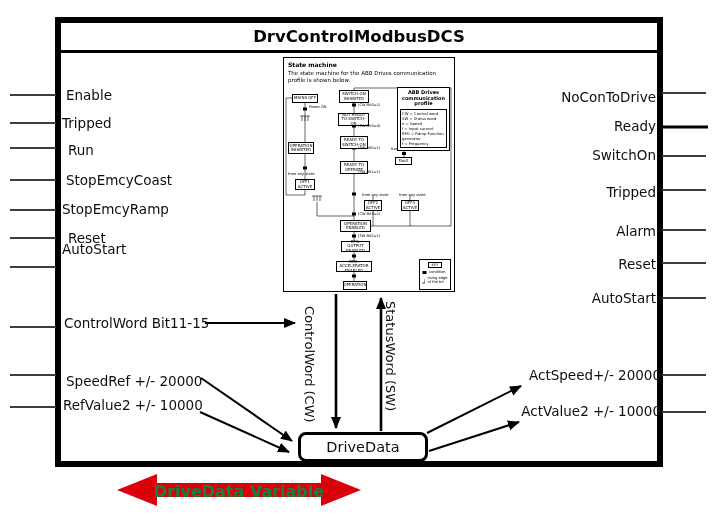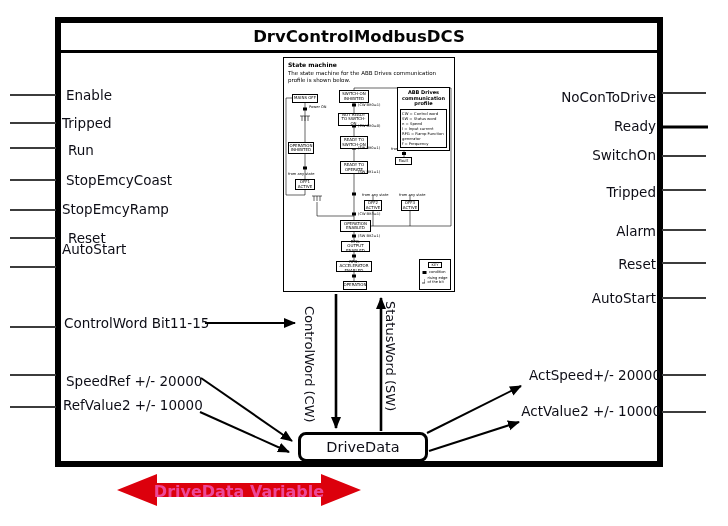--- a/index.html
+++ b/index.html
@@ -20,21 +20,21 @@
   .vtext{position:absolute;writing-mode:vertical-rl;text-orientation:mixed;
          font-size:13px;white-space:nowrap;z-index:3;color:#0d0d16;}
 
   .drivedata{position:absolute;left:298px;top:432px;width:130px;height:30px;
          border:3.5px solid #000;border-radius:8px;background:#fff;box-sizing:border-box;
          display:flex;align-items:center;justify-content:center;font-size:14.5px;z-index:6;}
 
   .banner{position:absolute;left:117px;top:472px;width:244px;height:36px;z-index:6;}
   .banner svg{position:absolute;left:0;top:0;}
   .banner-text{position:absolute;left:0;top:1px;width:100%;height:100%;display:flex;
-         align-items:center;justify-content:center;color:#ec4899;font-weight:bold;font-size:16px;}
+         align-items:center;justify-content:center;color:#15803d;font-weight:bold;font-size:16px;}
 
   
   .sm{position:absolute;left:283px;top:57px;width:172px;height:235px;border:1px solid #000;
       background:#fff;box-sizing:border-box;color:#000;z-index:2;}
   .sm-title{position:absolute;left:4px;top:3px;font-size:6px;font-weight:bold;}
   .sm-desc{position:absolute;left:4px;top:12px;width:162px;font-size:5.5px;line-height:1.2;}
   .sm-box{position:absolute;border:0.8px solid #000;background:#fff;display:flex;
       align-items:center;justify-content:center;text-align:center;font-size:4px;
       line-height:1.05;box-sizing:border-box;z-index:3;padding:0 1px;}
   .sm-note{position:absolute;font-size:3.6px;white-space:nowrap;z-index:3;}

